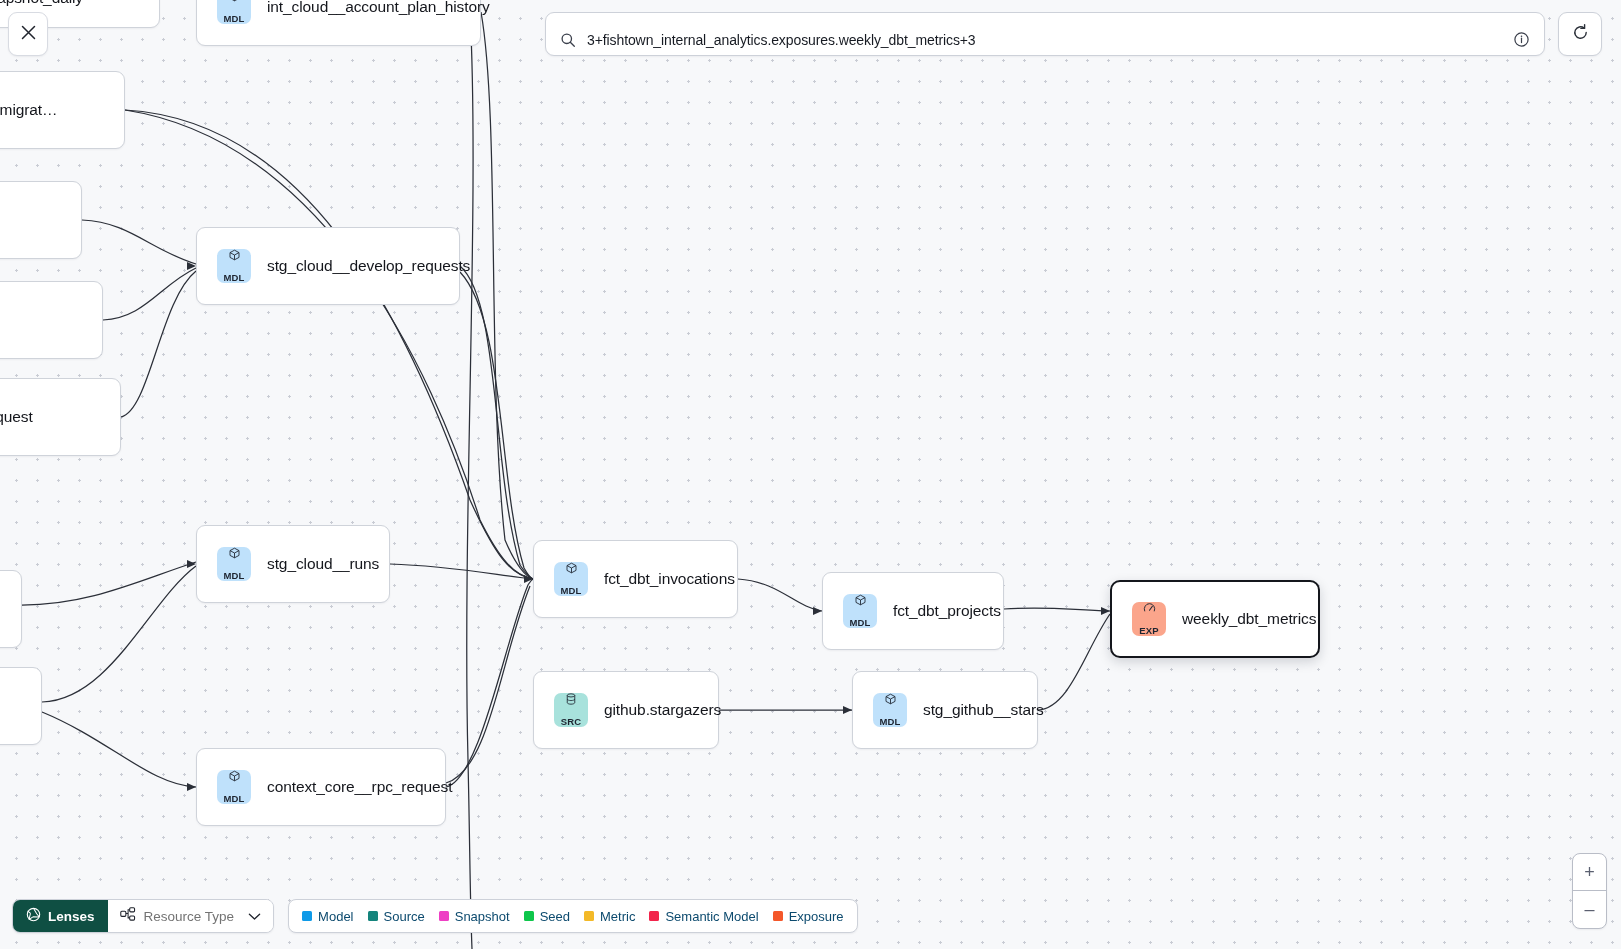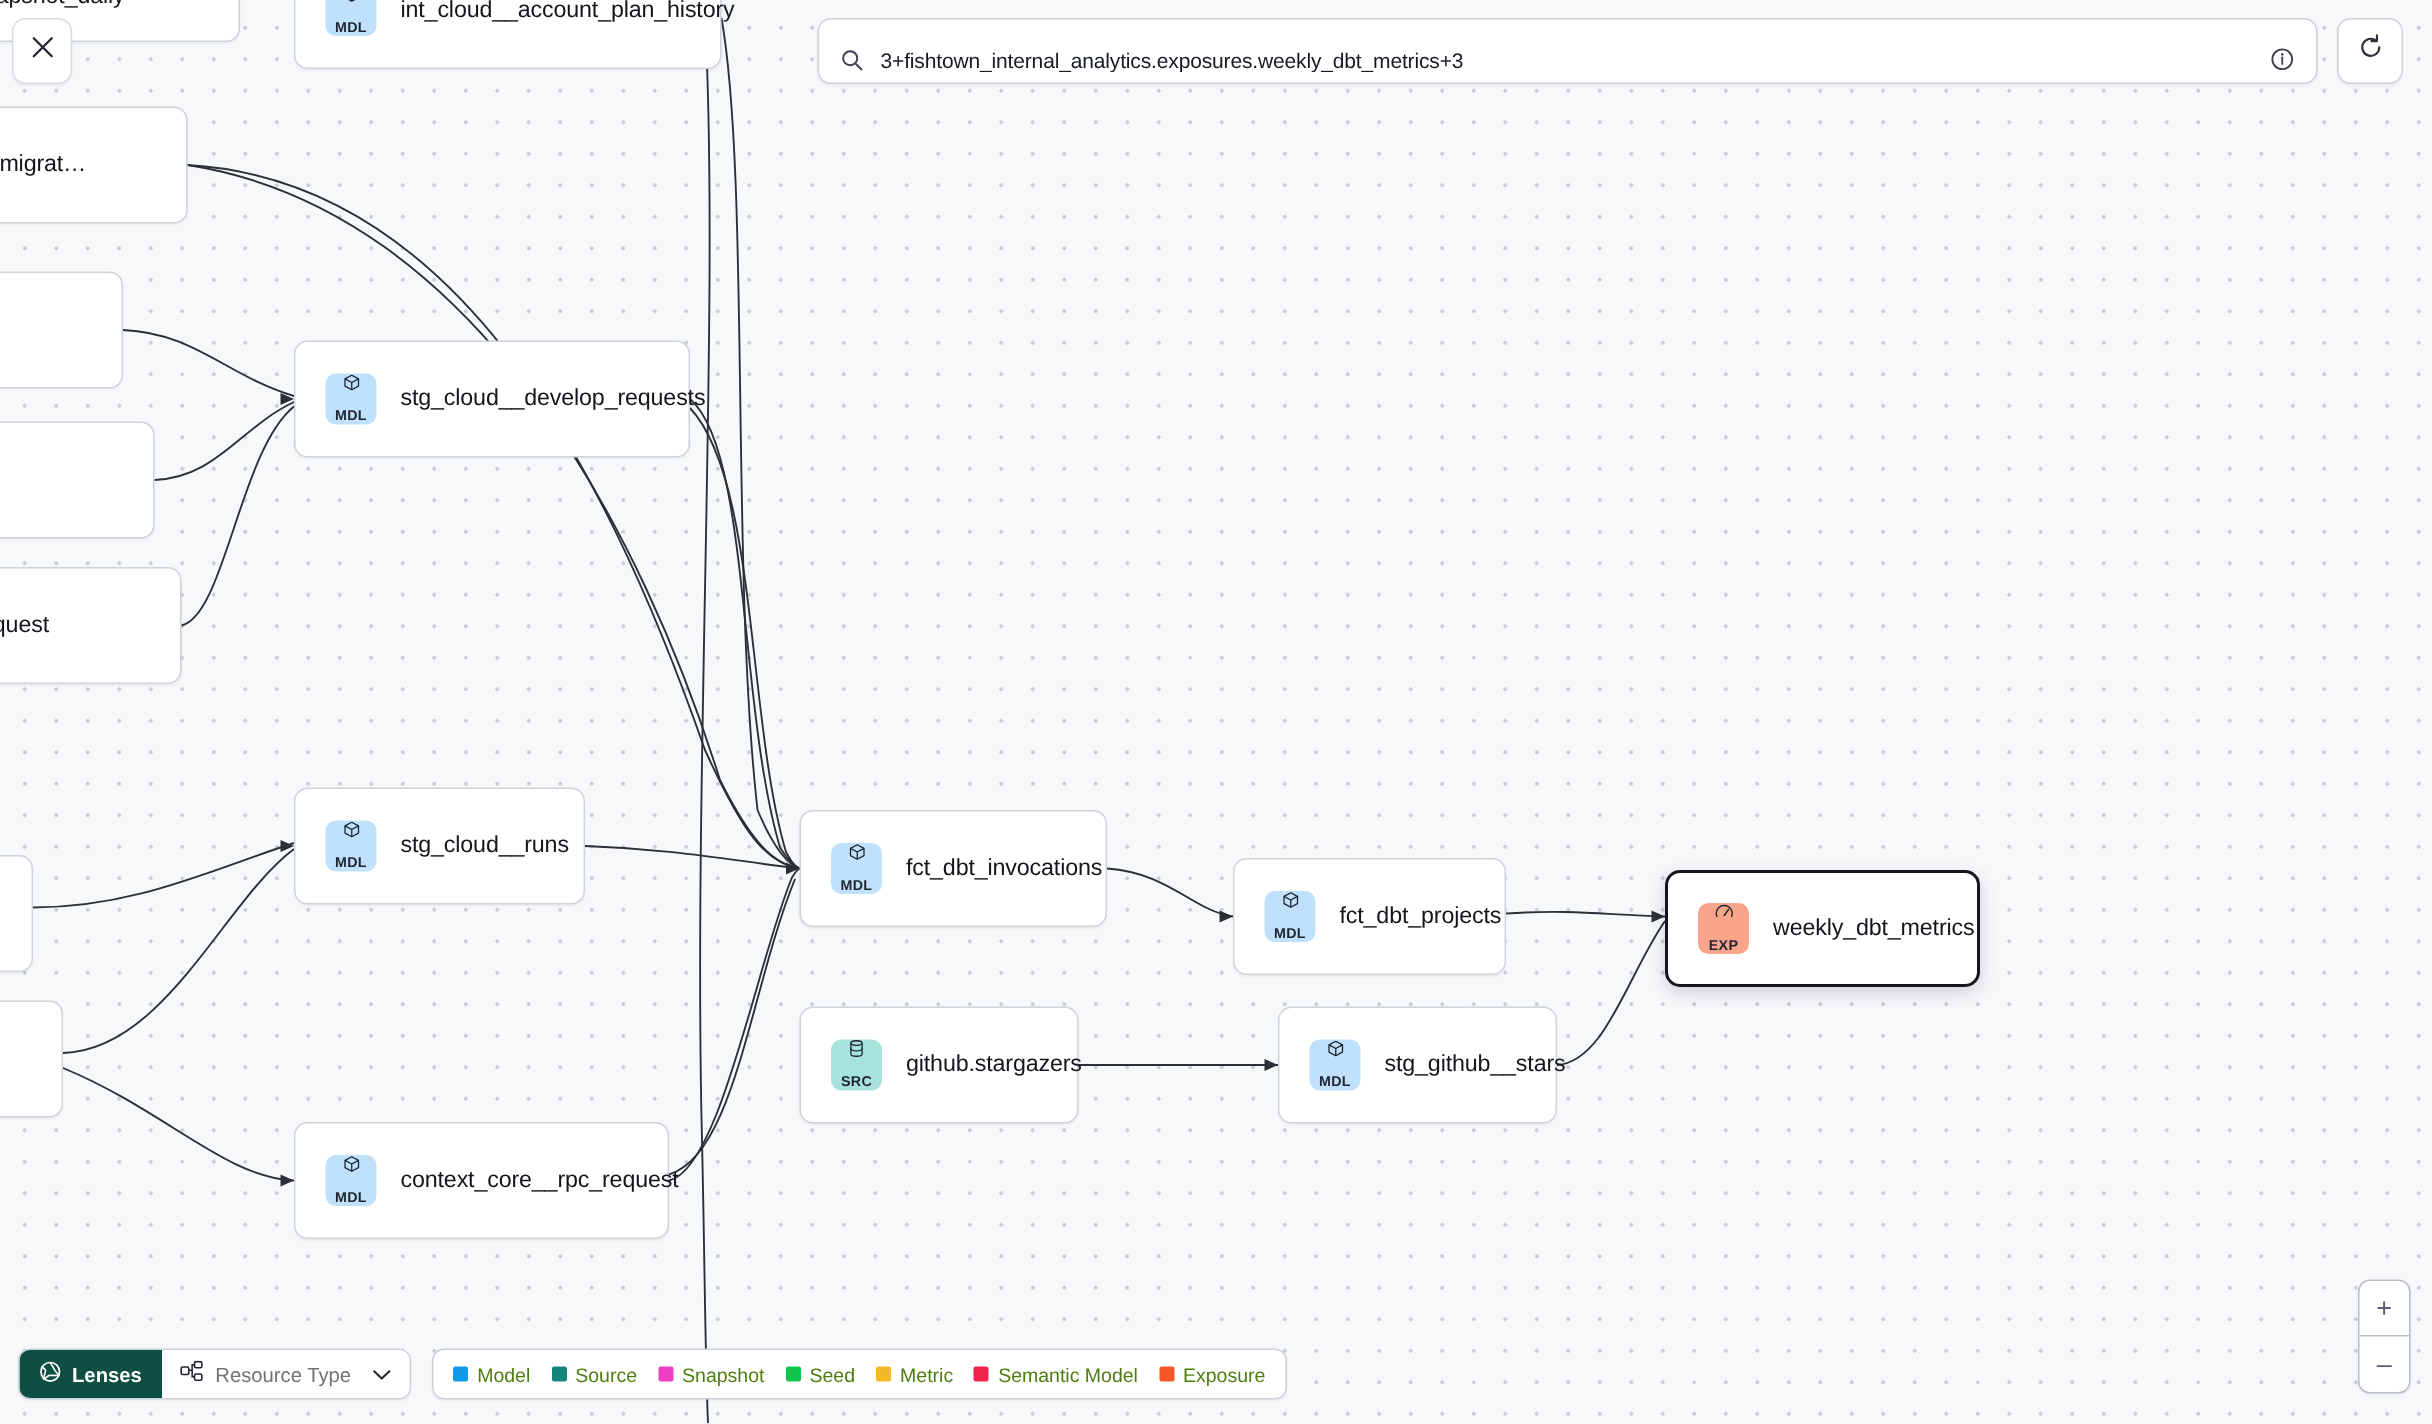--- a/index.html
+++ b/index.html
@@ -225,21 +225,21 @@
     border: 1px solid #cdd1d9;
     border-radius: 8px;
     display: flex;
     align-items: center;
     gap: 14px;
     padding: 0 13px;
     box-shadow: 0 1px 2px rgba(16,24,40,.06);
   }
   .legend-item { display: flex; align-items: center; gap: 6px; }
   .legend-swatch { width: 10px; height: 10px; border-radius: 1.5px; flex: 0 0 10px; }
-  .legend-label { font-size: 13px; color: #4d7c0f; white-space: nowrap; }
+  .legend-label { font-size: 13px; color: #0c4a6e; white-space: nowrap; }
 
   
   .zoomctl {
     position: absolute;
     right: 14px;
     bottom: 20px;
     width: 35px;
     background: #fff;
     border: 1px solid #b9bdc7;
     border-radius: 8px;

